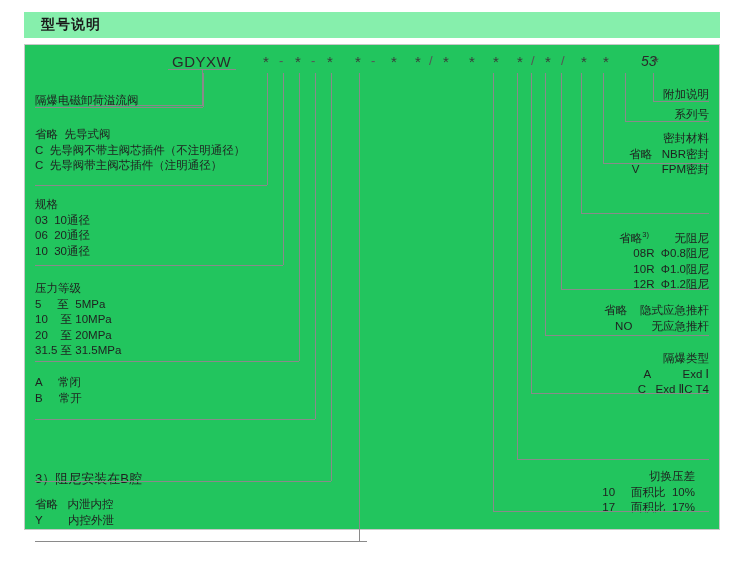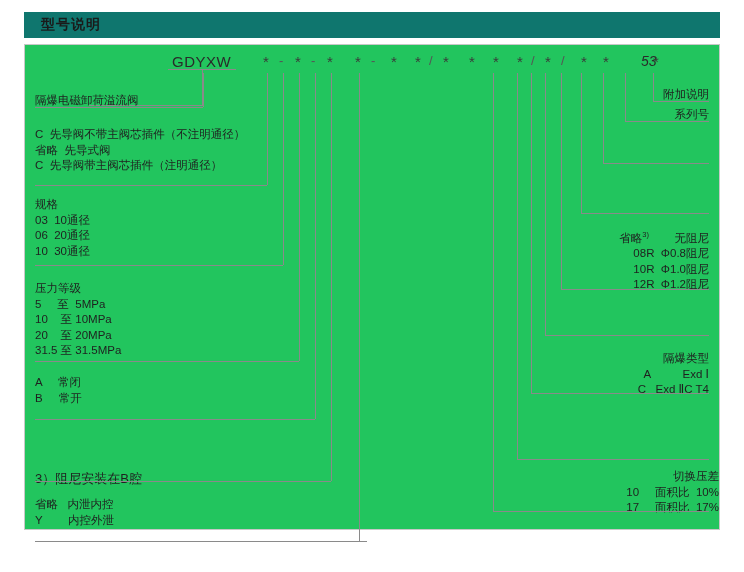--- a/index.html
+++ b/index.html
@@ -8,21 +8,21 @@
     width:744px;height:572px;
     background:#ffffff;
     font-family:"Liberation Sans","DejaVu Sans",sans-serif;
     color:#1a1a1a;
     overflow:hidden;
     position:relative;
   }
   
   .header-bar{
     position:absolute;left:24px;top:12px;width:696px;height:26px;
-    background:#0f766e;
+    background:#86efac;
     display:flex;align-items:center;
   }
   .header-bar .title{
     font-size:14px;font-weight:bold;color:#1a1a1a;
     margin-left:17px;letter-spacing:1px;
   }
   
   .frame{
     position:absolute;left:24px;top:44px;width:694px;height:484px;
     border:1px solid #c8c8c8;
@@ -100,21 +100,21 @@
       <span class="code-token ast" style="left: 578px;">*</span>
       <span class="code-token num" style="left: 616px; font-style: italic;">53</span>
       <span class="code-token ast" style="left: 628px;">*</span>
     </div>
 
   <div class="footnote">3）阻尼安装在B腔</div>
 <div class="lead h" style="left: 143px; top: 24px; width: 68px; background: rgb(138, 138, 138);"></div>
     <div class="lead v" style="left: 177px; top: 24px; height: 36px; background: rgb(138, 138, 138);"></div>
     <div class="lead h" style="left: 64px; top: 60px; width: 114px; background: rgb(138, 138, 138);"></div>
     <div class="lbl" style="left: 10px; top: 48px;"><span class="row">隔爆电磁卸荷溢流阀</span></div>
-    <div class="lbl" style="left: 10px; top: 82px;"><span class="row">C  先导阀不带主阀芯插件（不注明通径）</span><span class="row">省略  先导式阀</span><span class="row">C  先导阀带主阀芯插件（注明通径）</span></div>
+    <div class="lbl" style="left: 10px; top: 82px;"><span class="row">省略  先导式阀</span><span class="row">C  先导阀不带主阀芯插件（不注明通径）</span><span class="row">C  先导阀带主阀芯插件（注明通径）</span></div>
     <div class="lead h" style="left: 10px; top: 140px; width: 214px; background: rgb(138, 138, 138);"></div>
     <div class="lead v" style="left: 242px; top: 28px; height: 112px; background: rgb(138, 138, 138);"></div>
     <div class="lead h" style="left: 224px; top: 140px; width: 18px; background: rgb(138, 138, 138);"></div>
     <div class="lbl" style="left: 10px; top: 152px;"><span class="row">规格</span><span class="row">03  10通径</span><span class="row">06  20通径</span><span class="row">10  30通径</span></div>
     <div class="lead h" style="left: 10px; top: 220px; width: 230px; background: rgb(138, 138, 138);"></div>
     <div class="lead v" style="left: 258px; top: 28px; height: 192px; background: rgb(138, 138, 138);"></div>
     <div class="lead h" style="left: 240px; top: 220px; width: 18px; background: rgb(138, 138, 138);"></div>
     <div class="lbl" style="left: 10px; top: 236px;"><span class="row">压力等级</span><span class="row">5     至  5MPa</span><span class="row">10    至 10MPa</span><span class="row">20    至 20MPa</span><span class="row">31.5 至 31.5MPa</span></div>
     <div class="lead h" style="left: 10px; top: 316px; width: 246px; background: rgb(138, 138, 138);"></div>
     <div class="lead v" style="left: 274px; top: 28px; height: 288px; background: rgb(138, 138, 138);"></div>
@@ -131,30 +131,32 @@
     <div class="lead v" style="left: 334px; top: 28px; height: 468px; background: rgb(138, 138, 138);"></div>
     <div class="lead h" style="left: 342px; top: 496px; width: 0px; background: rgb(138, 138, 138);"></div>
     <div class="lead h" style="left: 10px; top: 62px; width: 168px; background: rgb(138, 138, 138);"></div>
     <div class="lead v" style="left: 178px; top: 28px; height: 34px; background: rgb(138, 138, 138);"></div>
     <div class="lbl right" style="left: auto; top: 42px; right: 10px;"><span class="row">附加说明</span></div>
     <div class="lead v" style="left: 628px; top: 28px; height: 28px; background: rgb(138, 138, 138);"></div>
     <div class="lead h" style="left: 628px; top: 56px; width: 56px; background: rgb(138, 138, 138);"></div>
     <div class="lbl right" style="left: auto; top: 62px; right: 10px;"><span class="row">系列号</span></div>
     <div class="lead v" style="left: 600px; top: 28px; height: 48px; background: rgb(138, 138, 138);"></div>
     <div class="lead h" style="left: 600px; top: 76px; width: 84px; background: rgb(138, 138, 138);"></div>
+    <div class="lbl right" style="left: auto; top: 86px; right: 10px;"><span class="row">密封材料</span><span class="row">省略   NBR密封</span><span class="row">V       FPM密封</span></div>
     <div class="lead v" style="left: 578px; top: 28px; height: 90px; background: rgb(138, 138, 138);"></div>
     <div class="lead h" style="left: 578px; top: 118px; width: 106px; background: rgb(138, 138, 138);"></div>
     <div class="lead v" style="left: 556px; top: 28px; height: 140px; background: rgb(138, 138, 138);"></div>
     <div class="lead h" style="left: 556px; top: 168px; width: 128px; background: rgb(138, 138, 138);"></div>
     <div class="lbl right" style="left: auto; top: 182px; right: 10px;"><span class="row">省略<span class="sup">3)</span>        无阻尼</span><span class="row">08R  Φ0.8阻尼</span><span class="row">10R  Φ1.0阻尼</span><span class="row">12R  Φ1.2阻尼</span></div>
     <div class="lead v" style="left: 536px; top: 28px; height: 216px; background: rgb(138, 138, 138);"></div>
     <div class="lead h" style="left: 536px; top: 244px; width: 148px; background: rgb(138, 138, 138);"></div>
+    <div class="lbl right" style="left: auto; top: 258px; right: 10px;"><span class="row">省略    隐式应急推杆</span><span class="row">NO      无应急推杆</span></div>
     <div class="lead v" style="left: 520px; top: 28px; height: 262px; background: rgb(138, 138, 138);"></div>
     <div class="lead h" style="left: 520px; top: 290px; width: 164px; background: rgb(138, 138, 138);"></div>
     <div class="lbl right" style="left: auto; top: 306px; right: 10px;"><span class="row">隔爆类型</span><span class="row">A          Exd Ⅰ</span><span class="row">C   Exd ⅡC T4</span></div>
     <div class="lead v" style="left: 506px; top: 28px; height: 320px; background: rgb(138, 138, 138);"></div>
     <div class="lead h" style="left: 506px; top: 348px; width: 178px; background: rgb(138, 138, 138);"></div>
     <div class="lead v" style="left: 492px; top: 28px; height: 386px; background: rgb(138, 138, 138);"></div>
     <div class="lead h" style="left: 492px; top: 414px; width: 192px; background: rgb(138, 138, 138);"></div>
-    <div class="lbl right" style="left: auto; top: 424px; right: 0;"><span class="row">切换压差</span><span class="row">10     面积比  10%</span><span class="row">17     面积比  17%</span></div>
+    <div class="lbl right" style="left: auto; top: 424px; right: 24px;"><span class="row">切换压差</span><span class="row">10     面积比  10%</span><span class="row">17     面积比  17%</span></div>
     <div class="lead v" style="left: 468px; top: 28px; height: 438px; background: rgb(138, 138, 138);"></div>
     <div class="lead h" style="left: 468px; top: 466px; width: 216px; background: rgb(138, 138, 138);"></div>
   </div>
 
 </body></html>

